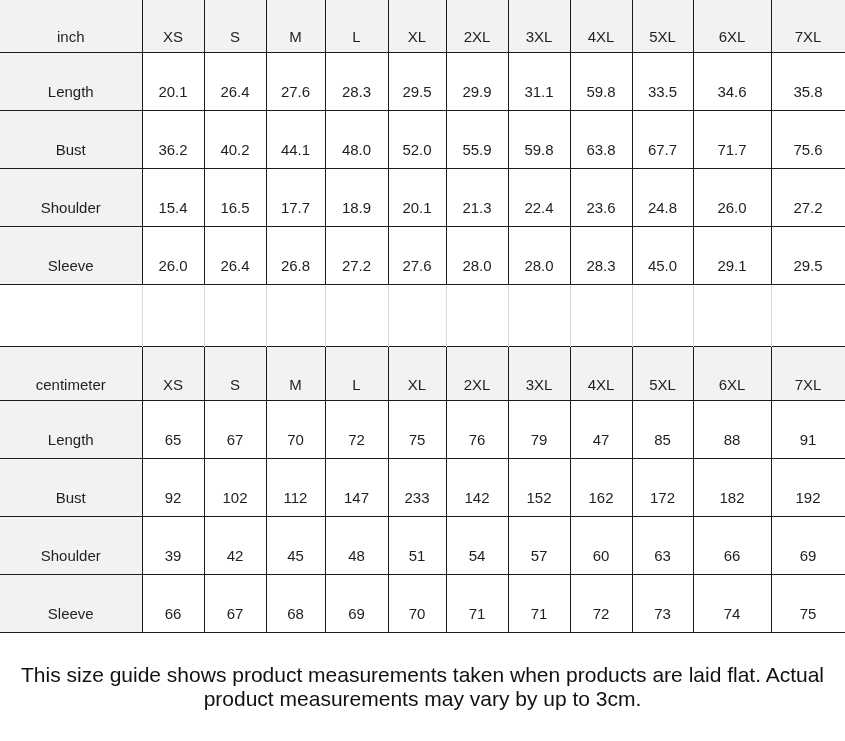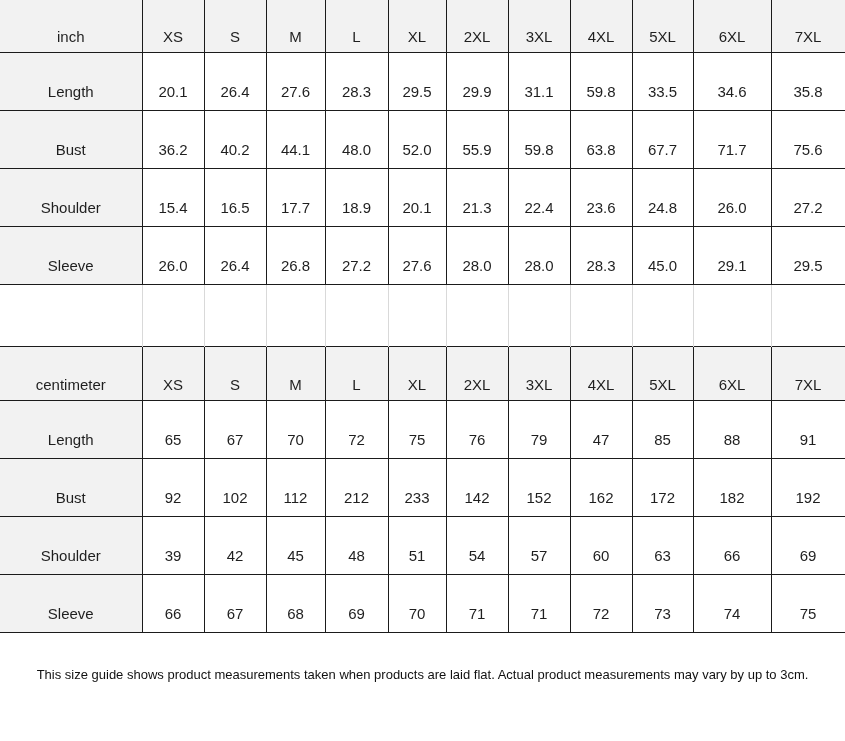--- a/index.html
+++ b/index.html
@@ -48,21 +48,21 @@
     border-right-color: #d9d9d9;
   }
   tr.r-spacer td.first-col {
     background: #ffffff !important;
     border: none !important;
   }
   .footer-note {
     margin-top: 30px;
     padding: 0 2px;
     text-align: center;
-    font-size: 13px;
+    font-size: 21px;
     line-height: 24px;
     color: #111111;
   }
 </style>
 </head>
 <body>
 
 <table class="size-table">
   <colgroup>
     <col style="width:142px">
@@ -189,21 +189,21 @@
         <td>47</td>
         <td>85</td>
         <td>88</td>
         <td class="last-col">91</td>
       </tr>
       <tr class="r-data">
         <td class="first-col">Bust</td>
         <td>92</td>
         <td>102</td>
         <td>112</td>
-        <td>212</td>
+        <td>147</td>
         <td>233</td>
         <td>142</td>
         <td>152</td>
         <td>162</td>
         <td>172</td>
         <td>182</td>
         <td class="last-col">192</td>
       </tr>
       <tr class="r-data">
         <td class="first-col">Shoulder</td>

